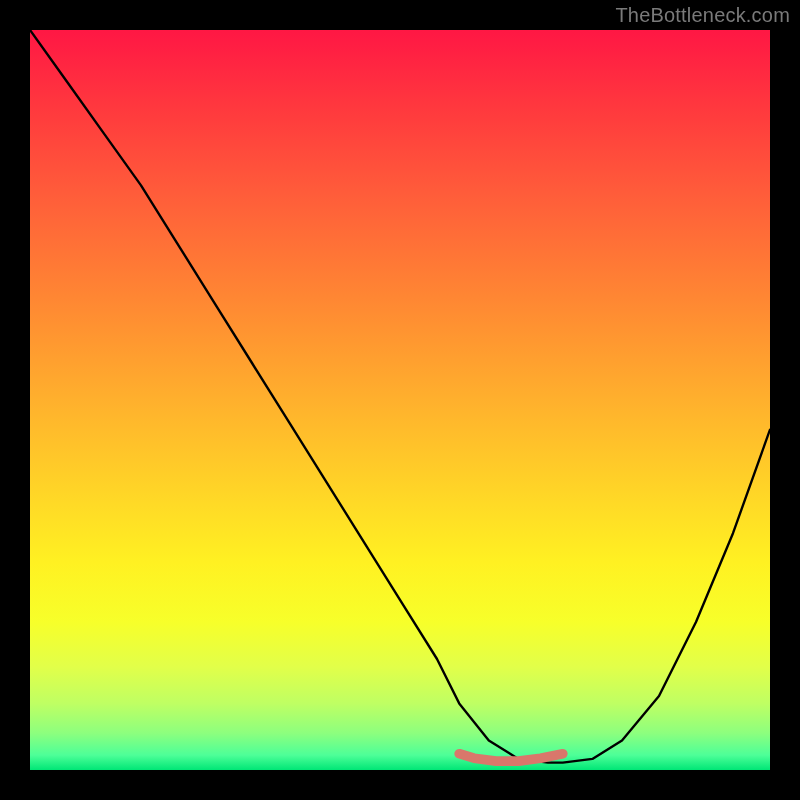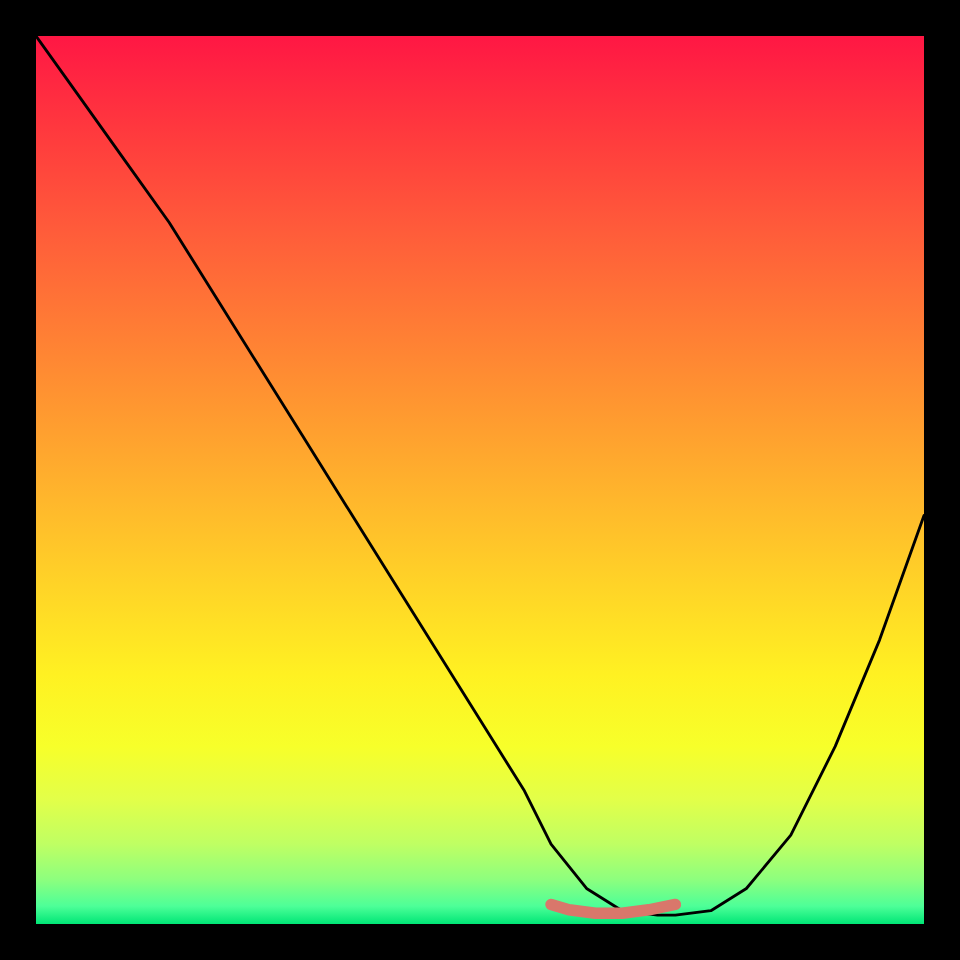--- a/index.html
+++ b/index.html
@@ -61,14 +61,15 @@
 
 <div class="frame">
 
   <div class="plot-area">
     <svg viewBox="0 0 100 100" preserveAspectRatio="none">
       <polyline id="series-curve" fill="none" stroke="#000000" stroke-width="0.32" stroke-linejoin="round" stroke-linecap="round" points="0.00,0.00 5.00,7.00 10.00,14.00 15.00,21.00 20.00,29.00 25.00,37.00 30.00,45.00 35.00,53.00 40.00,61.00 45.00,69.00 50.00,77.00 55.00,85.00 58.00,91.00 62.00,96.00 66.00,98.50 70.00,99.00 72.00,99.00 76.00,98.50 80.00,96.00 85.00,90.00 90.00,80.00 95.00,68.00 100.00,54.00"></polyline>
       <polyline id="series-highlight" fill="none" stroke="#d9776b" stroke-width="1.3" stroke-linecap="round" stroke-linejoin="round" points="58.00,97.80 60.00,98.40 63.00,98.80 66.00,98.80 69.00,98.40 72.00,97.80"></polyline>
     </svg>
   </div>
 
+  <div class="watermark">TheBottleneck.com</div>
 
 </div>
 
 </body></html>

